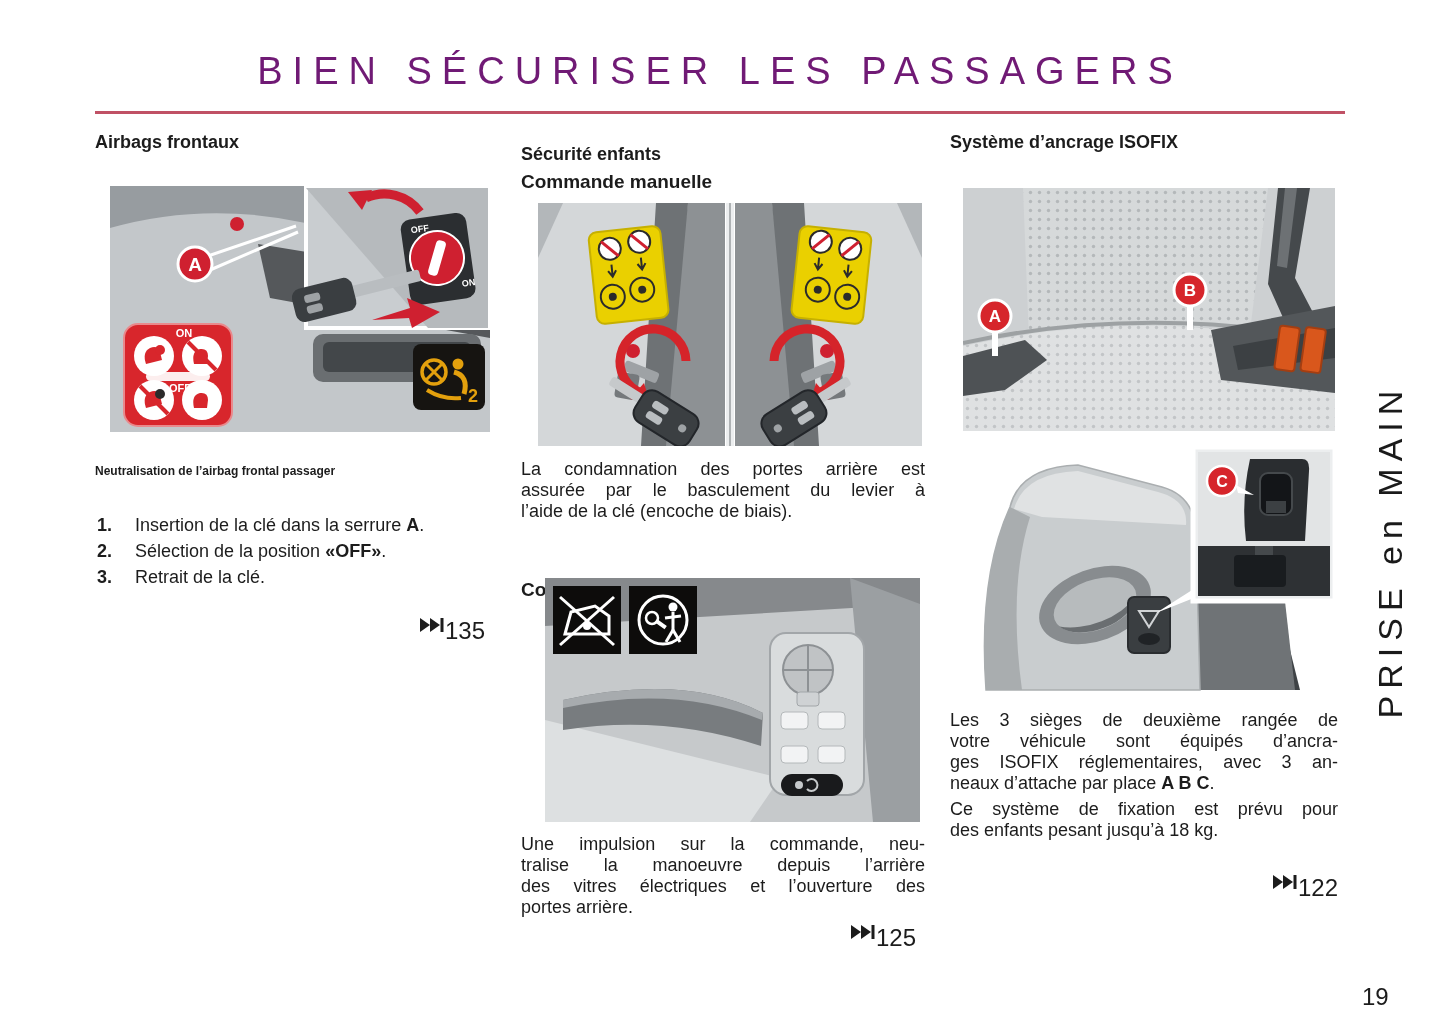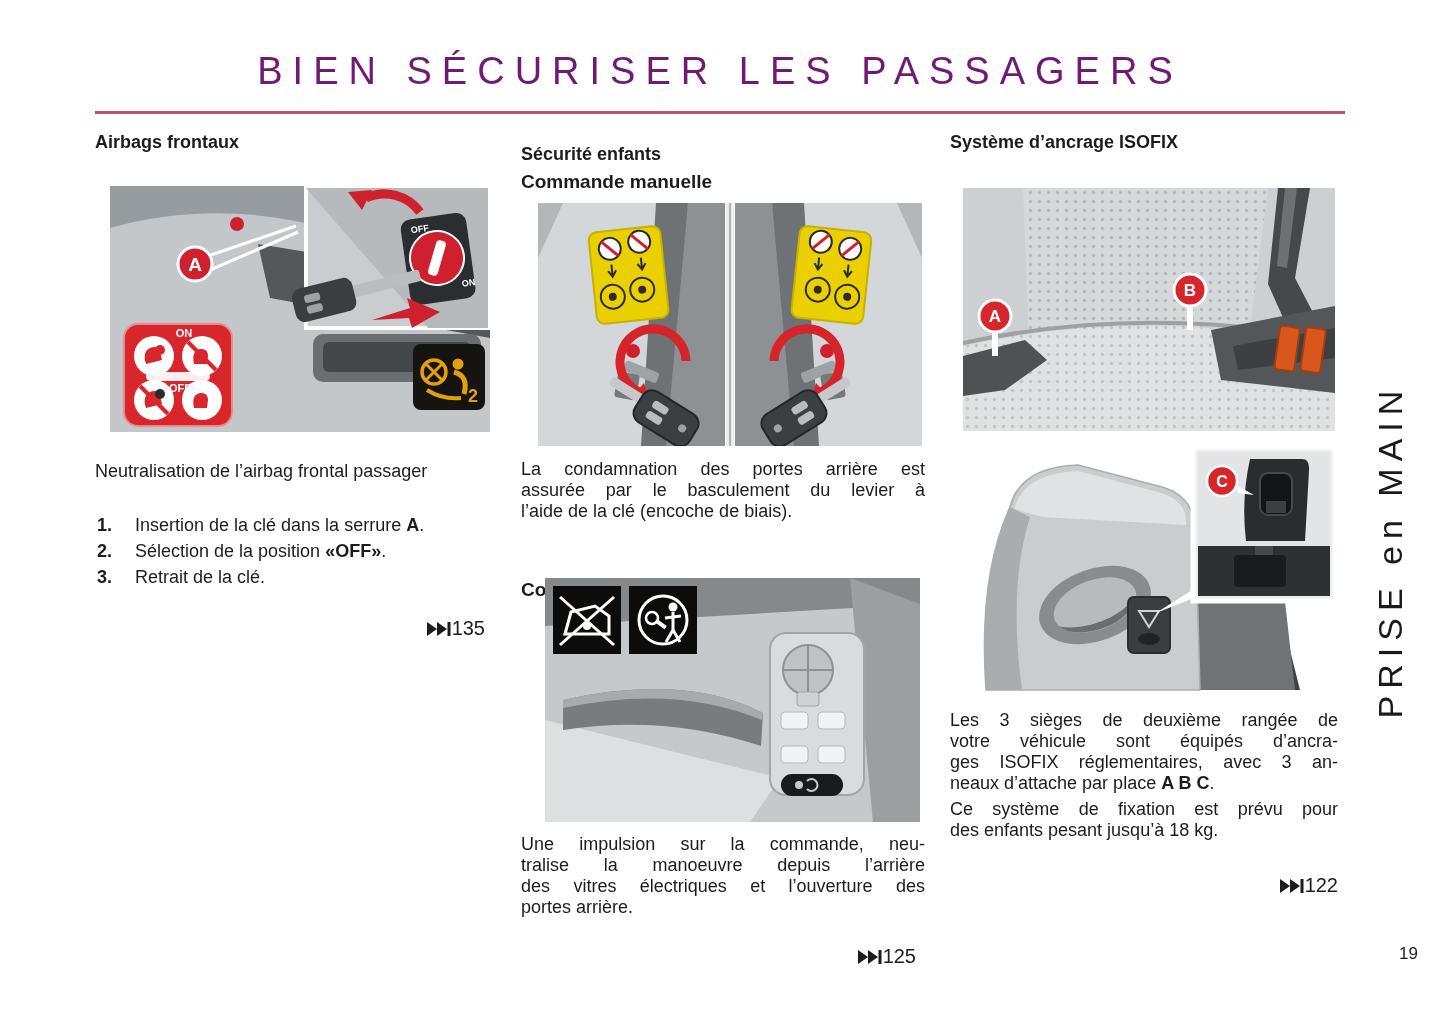--- a/index.html
+++ b/index.html
@@ -9,35 +9,35 @@
     -webkit-font-smoothing:antialiased;overflow:hidden;
   }
   .abs{position:absolute;}
   .page-title{
     left:95px;top:50px;width:1250px;text-align:center;
     font-size:38px;font-weight:400;letter-spacing:10px;color:#701a75;white-space:nowrap;
   }
   .title-rule{left:95px;top:111px;width:1250px;height:3px;background:#c05165;}
   .col-head{font-size:18px;font-weight:700;white-space:nowrap;}
   .sub-head{font-size:19px;font-weight:700;white-space:nowrap;}
-  .sub-head2{font-size:18px;font-weight:400;line-height:23px;}
+  .sub-head2{font-size:12px;font-weight:700;line-height:23px;}
   .body-txt{font-size:18px;line-height:21px;}
   .jline{text-align:justify;text-align-last:justify;}
   .steps{font-size:18px;line-height:26px;}
   .step{display:flex;}
   .step .num{font-weight:700;width:38px;flex:0 0 38px;}
   .b{font-weight:700;}
-  .pageref{display:flex;align-items:center;justify-content:flex-end;font-size:20px;}
+  .pageref{display:flex;align-items:flex-start;justify-content:flex-end;font-size:24px;}
   .pageref svg{display:block;}
   .vertical-tab{
     left:1173px;top:529px;width:440px;height:44px;
     transform:rotate(-90deg);transform-origin:220px 22px;
     font-size:34px;letter-spacing:7px;text-align:center;white-space:nowrap;color:#1a1a1a;
   }
-  .page-num{left:1362px;top:944px;width:56px;text-align:right;font-size:17px;}
+  .page-num{left:1362px;top:983px;width:56px;text-align:left;font-size:24px;}
   svg{display:block;}
 </style>
 </head>
 <body>
 
 <div class="abs page-title">BIEN SÉCURISER LES PASSAGERS</div>
 <div class="abs title-rule"></div>
 
 <div class="abs col-head" style="left:95px;top:132px;">Airbags frontaux</div>
 
@@ -237,21 +237,21 @@
 </svg>
 </div>
 
 <div class="abs body-txt" style="left:521px;top:834px;width:404px;">
   <div class="jline">Une impulsion sur la commande, neu-</div>
   <div class="jline">tralise la manoeuvre depuis l’arrière</div>
   <div class="jline">des vitres électriques et l’ouverture des</div>
   <div>portes arrière.</div>
 </div>
 
-<div class="abs pageref" style="left:521px;top:945px;width:395px;">
+<div class="abs pageref" style="left:521px;top:924px;width:395px;">
   <svg width="26" height="16" viewBox="0 0 26 16">
     <path d="M1,1 L11,8 L1,15 Z" fill="#1c1c1c"></path>
       <path d="M11,1 L21,8 L11,15 Z" fill="#1c1c1c"></path>
       <rect x="21.5" y="1" width="3" height="14" fill="#1c1c1c"></rect>
   </svg>
   <span>125</span>
 </div>
 
 <div class="abs col-head" style="left:950px;top:132px;">Système d’ancrage ISOFIX</div>
 

